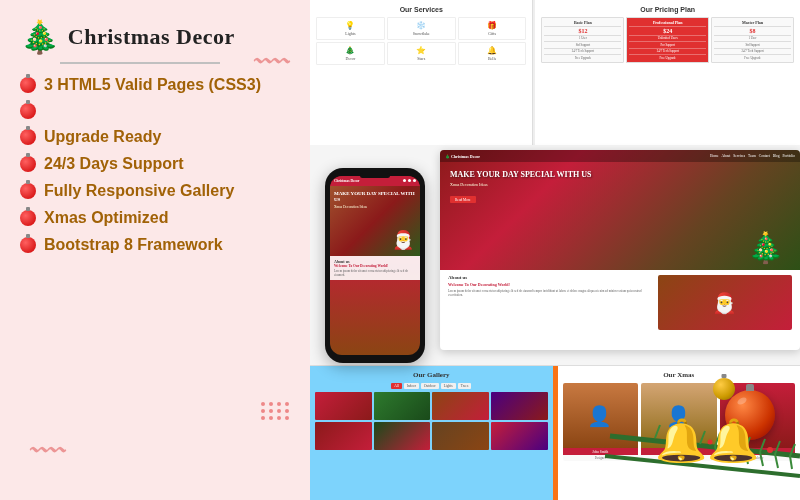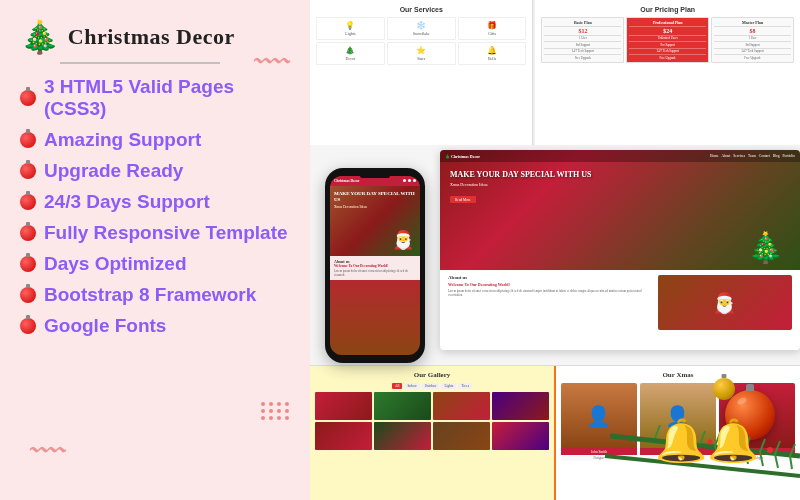--- a/index.html
+++ b/index.html
@@ -52,23 +52,23 @@
 
     .features-list {
       list-style: none;
       padding: 0;
     }
 
     .features-list li {
       display: flex;
       align-items: center;
       gap: 8px;
-      font-size: 19px;
-      font-weight: bold;
-      color: #8b5cf6;
+      font-size: 16px;
+      font-weight: bold;
+      color: #a16207;
       margin-bottom: 9px;
       font-family: Arial, sans-serif;
     }
 
     .ornament-dot {
       display: inline-block;
       width: 16px;
       height: 16px;
       border-radius: 50%;
       background: radial-gradient(circle at 35% 35%, #ff6060, #cc0000);
@@ -492,23 +492,23 @@
     
     .bottom-row {
       display: flex;
       height: 135px;
       background: #f0f0f0;
       border-top: 1px solid #ddd;
     }
 
     .gallery-preview {
       flex: 1;
-      background: #fef9c3;
+      background: #7dd3fc;
       padding: 5px;
-      border-right: 2px solid #f97316;
+      border-right: 5px solid #f97316;
     }
 
     .team-preview {
       flex: 1;
       background: white;
       padding: 5px;
     }
 
     .bottom-section-title {
       text-align: center;
@@ -683,45 +683,40 @@
   </div>
   <div class="logo-underline"></div>
 
   <ul class="features-list">
     <li>
       <span class="ornament-dot"></span>
       <span>3 HTML5 Valid Pages (CSS3)</span>
     </li>
     <li>
       <span class="ornament-dot"></span>
-      <span>Amazing Support</span>
     </li>
     <li>
       <span class="ornament-dot"></span>
       <span>Upgrade Ready</span>
     </li>
     <li>
       <span class="ornament-dot"></span>
       <span>24/3 Days Support</span>
     </li>
     <li>
       <span class="ornament-dot"></span>
-      <span>Fully Responsive Template</span>
+      <span>Fully Responsive Gallery</span>
     </li>
     <li>
       <span class="ornament-dot"></span>
-      <span>Days Optimized</span>
+      <span>Xmas Optimized</span>
     </li>
     <li>
       <span class="ornament-dot"></span>
       <span>Bootstrap 8 Framework</span>
-    </li>
-    <li>
-      <span class="ornament-dot"></span>
-      <span>Google Fonts</span>
     </li>
   </ul>
 
   <div class="wavy-line wavy-top">〰〰</div>
   <div class="wavy-line wavy-bottom-left">〰〰</div>
   <div class="dots-decor">
     <div class="dot-d"></div>
       <div class="dot-d"></div>
       <div class="dot-d"></div>
       <div class="dot-d"></div>

